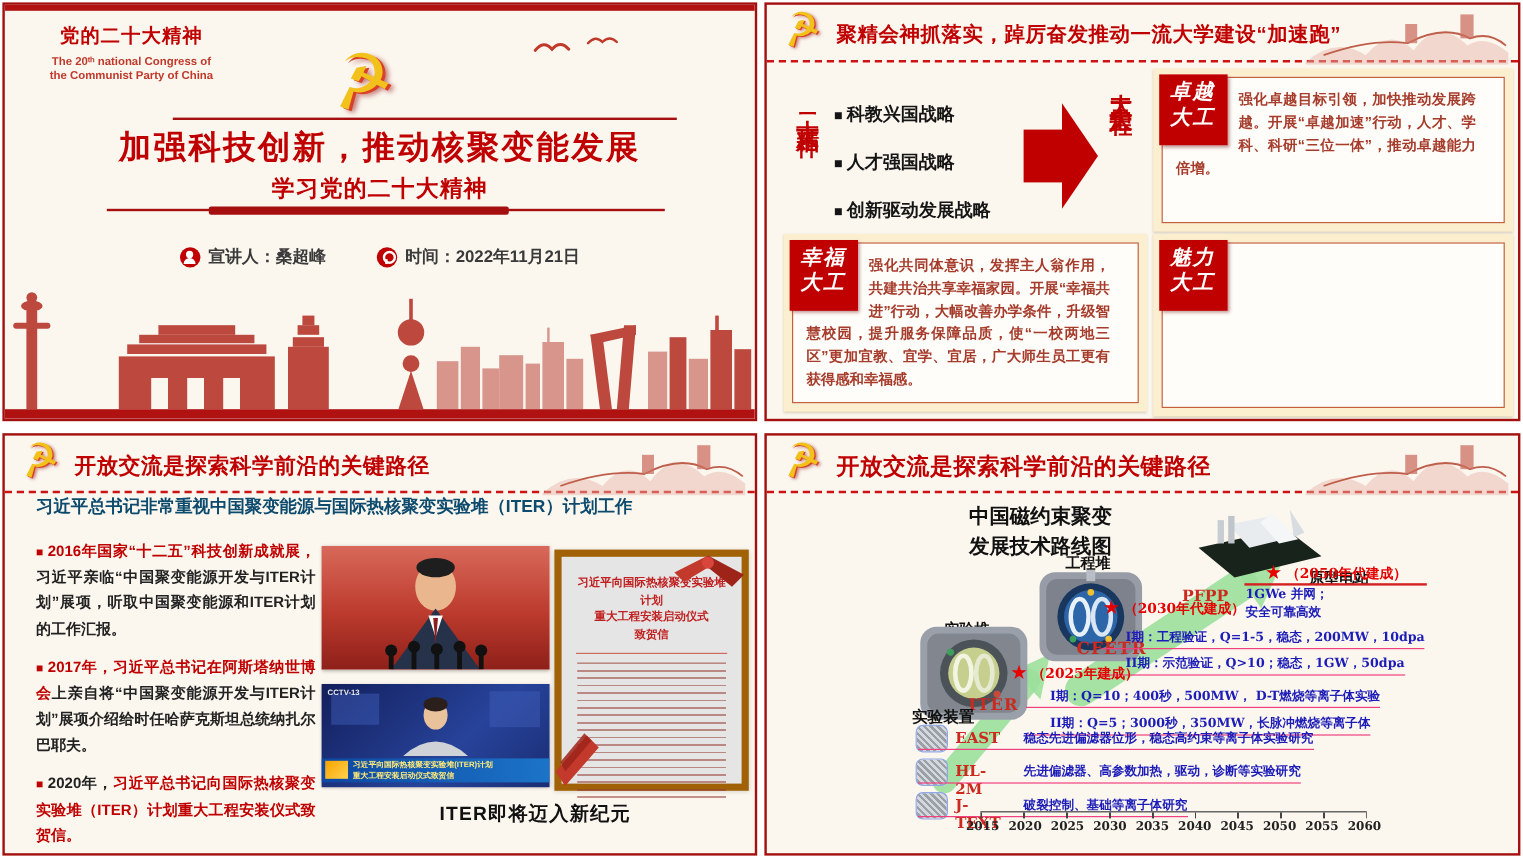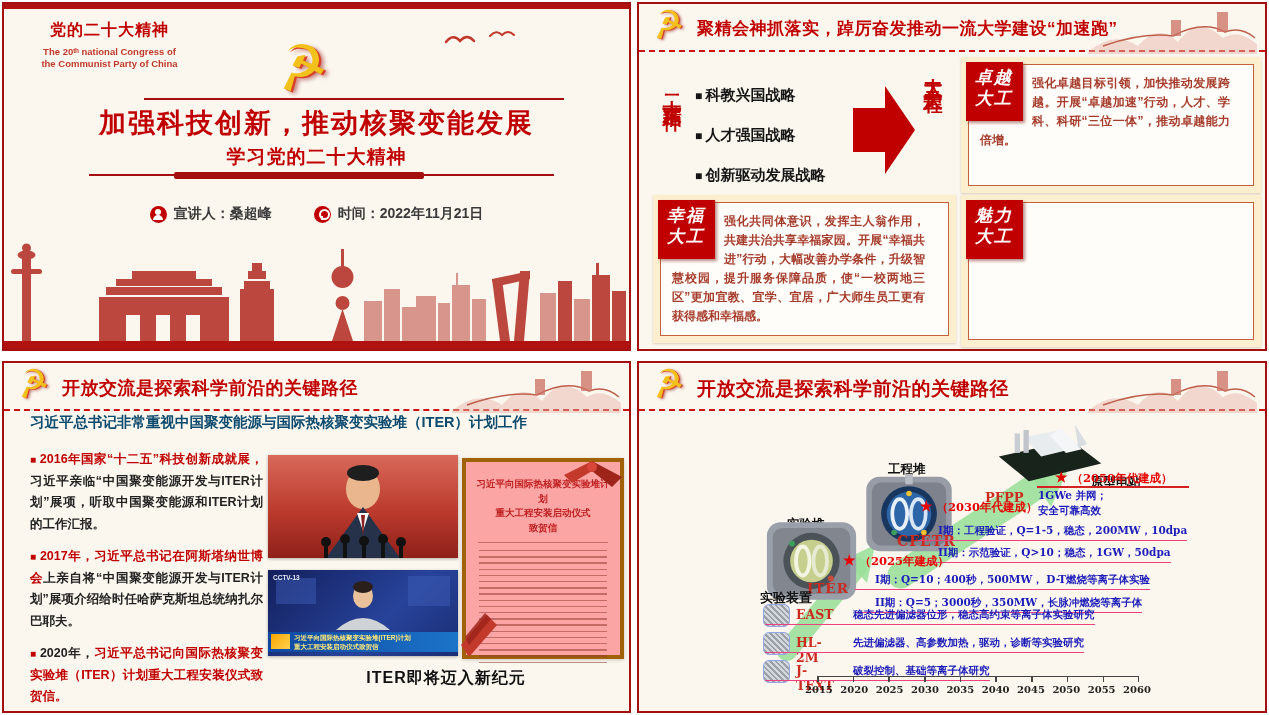--- a/index.html
+++ b/index.html
@@ -77,22 +77,22 @@
   .s3-bullet { font-size:12.5px; font-weight:700; line-height:1.72; text-align:justify; margin-bottom:11px; }
   .s3-bullet::before { content:'■ '; color:#c00000; font-size:10px; }
   .r { color:#c00000; } .k { color:#222; }
   .photo { position:absolute; overflow:hidden; box-shadow:0 1px 3px rgba(0,0,0,.3); }
   .p-xi { left:264px; top:92px; width:190px; height:103px; background:linear-gradient(180deg,#d8695a 0%,#bb3a2d 55%,#8e2019 100%); }
   .p-cctv { left:264px; top:207px; width:190px; height:86px; background:linear-gradient(135deg,#131f5c 0%,#27439a 60%,#1a2d74 100%); }
   .cctv-tag { position:absolute; left:5px; top:4px; font-size:6.5px; font-weight:700; color:#fff; opacity:.9; }
   .cctv-banner { position:absolute; left:0; right:0; bottom:4px; height:20px; background:linear-gradient(90deg,#0d47a1,#1b74c8); padding:2px 4px 0 26px; }
   .cctv-banner::before { content:''; position:absolute; left:3px; top:2px; width:19px; height:15px; background:linear-gradient(135deg,#f7a400,#ffd24d); }
   .cctv-line { font-size:6.5px; line-height:1.35; color:#ffe97a; font-weight:700; white-space:nowrap; overflow:hidden; }
-  .doc-card { position:absolute; left:458px; top:95px; width:162px; height:201px; background:#fca5a5;
-      border:4px solid #a16207; box-shadow:0 1px 4px rgba(0,0,0,.18); }
+  .doc-card { position:absolute; left:458px; top:95px; width:162px; height:201px; background:#e5e5e5;
+      border:6px solid #a16207; box-shadow:0 1px 4px rgba(0,0,0,.18); }
   .doc-title { margin:15px 10px 0 10px; text-align:center; font-size:9.5px; font-weight:800; color:#c02020;
       line-height:1.55; font-family:"DejaVu Serif","Liberation Serif",serif; }
   .doc-rule { height:1px; background:#cc6a60; margin:6px 12px 7px 12px; }
   .doc-lines { margin:0 13px; height:118px;
       background:repeating-linear-gradient(180deg, rgba(150,60,50,.55) 0 1.4px, transparent 1.4px 6.2px); }
   .ribbon-tr { position:absolute; right:-4px; top:-3px; }
   .ribbon-bl { position:absolute; left:-5px; bottom:-4px; }
   .s3-caption { position:absolute; left:264px; top:305px; width:356px; text-align:center;
       font-size:16px; font-weight:800; color:#111; letter-spacing:1px; }
 
@@ -348,20 +348,24 @@
         <rect x="134" y="8" width="11" height="20" fill="#c3594a" opacity="0.75"></rect>
       </svg>
     </div>
     <div class="chart">
       <svg class="flow-arrows" width="624" height="298" viewBox="0 0 624 298">
         <path d="M148 238 L218 154" stroke="#9ce09c" stroke-width="20" stroke-linecap="round" opacity="0.9"></path>
         <polygon points="236,132 206,146 228,170" fill="#9ce09c" opacity="0.9"></polygon>
         <path d="M262 162 L396 74" stroke="#9ce09c" stroke-width="27" stroke-linecap="round" opacity="0.9"></path>
         <polygon points="432,50 388,58 412,94" fill="#9ce09c" opacity="0.9"></polygon>
       </svg>
+      <div class="c-title">
+        <div>中国磁约束聚变</div>
+        <div>发展技术路线图</div>
+      </div>
 
       <div class="c-lab lab-yuanxing">原型电站</div>
       <svg class="plant" width="106" height="62" viewBox="0 0 120 70">
         <polygon points="2,40 84,22 118,48 36,68" fill="#18231c"></polygon>
         <polygon points="30,18 72,10 92,30 50,40" fill="#e8ecef"></polygon>
         <polygon points="72,8 96,32 78,36 60,16" fill="#f4f6f8"></polygon>
         <rect x="20" y="14" width="6" height="22" fill="#c8cdd3"></rect>
         <rect x="30" y="10" width="6" height="26" fill="#bfc5cb"></rect>
         <polygon points="88,4 102,26 92,30" fill="#d8dde2"></polygon>
       </svg>

